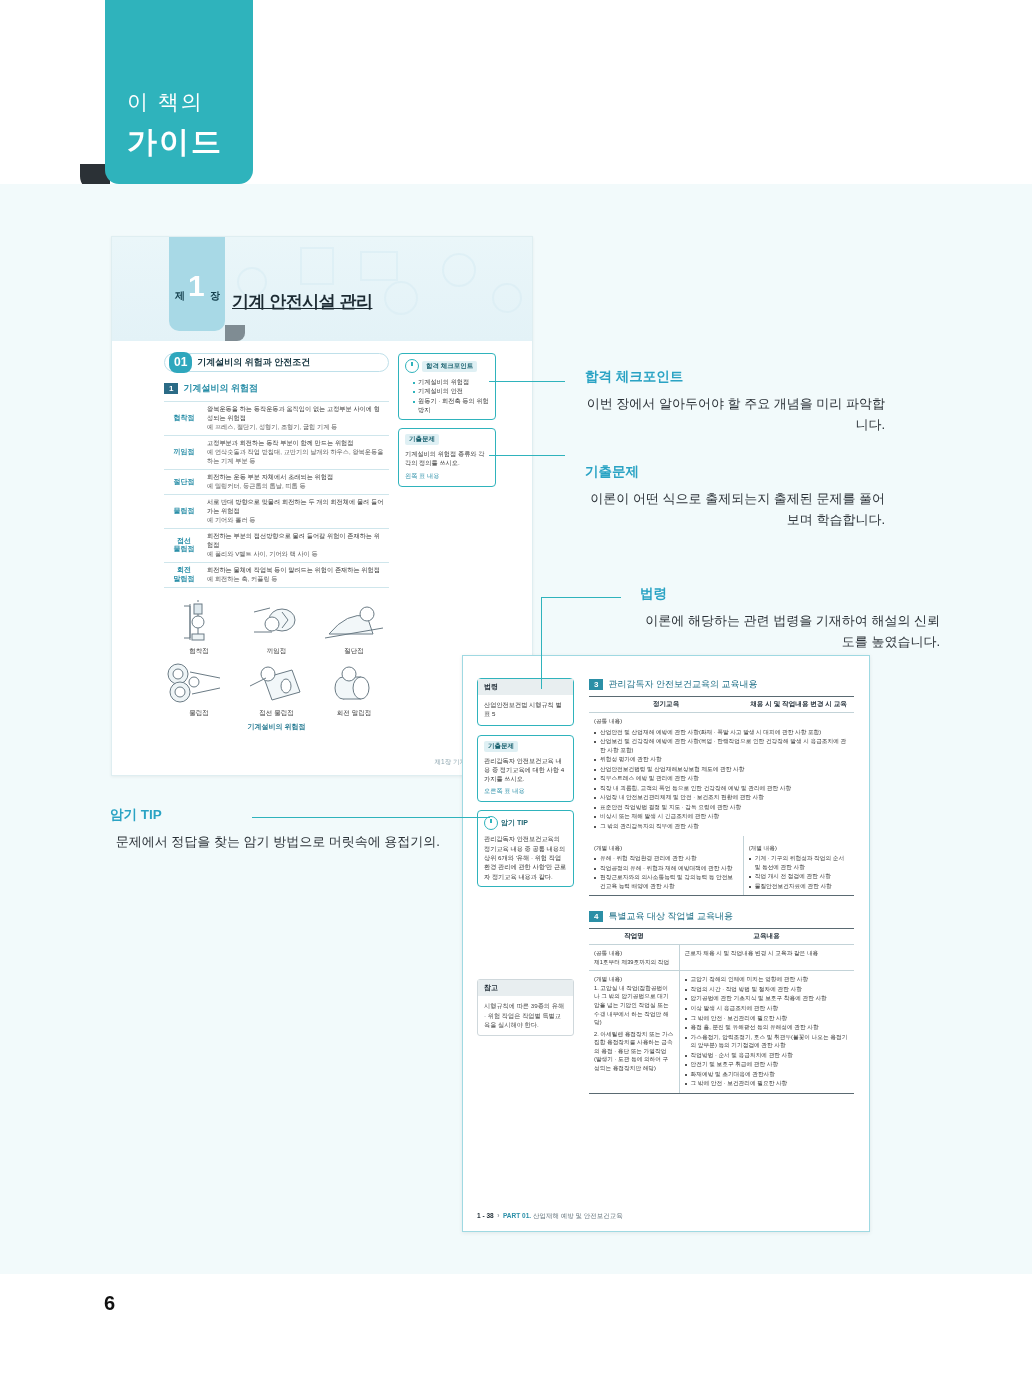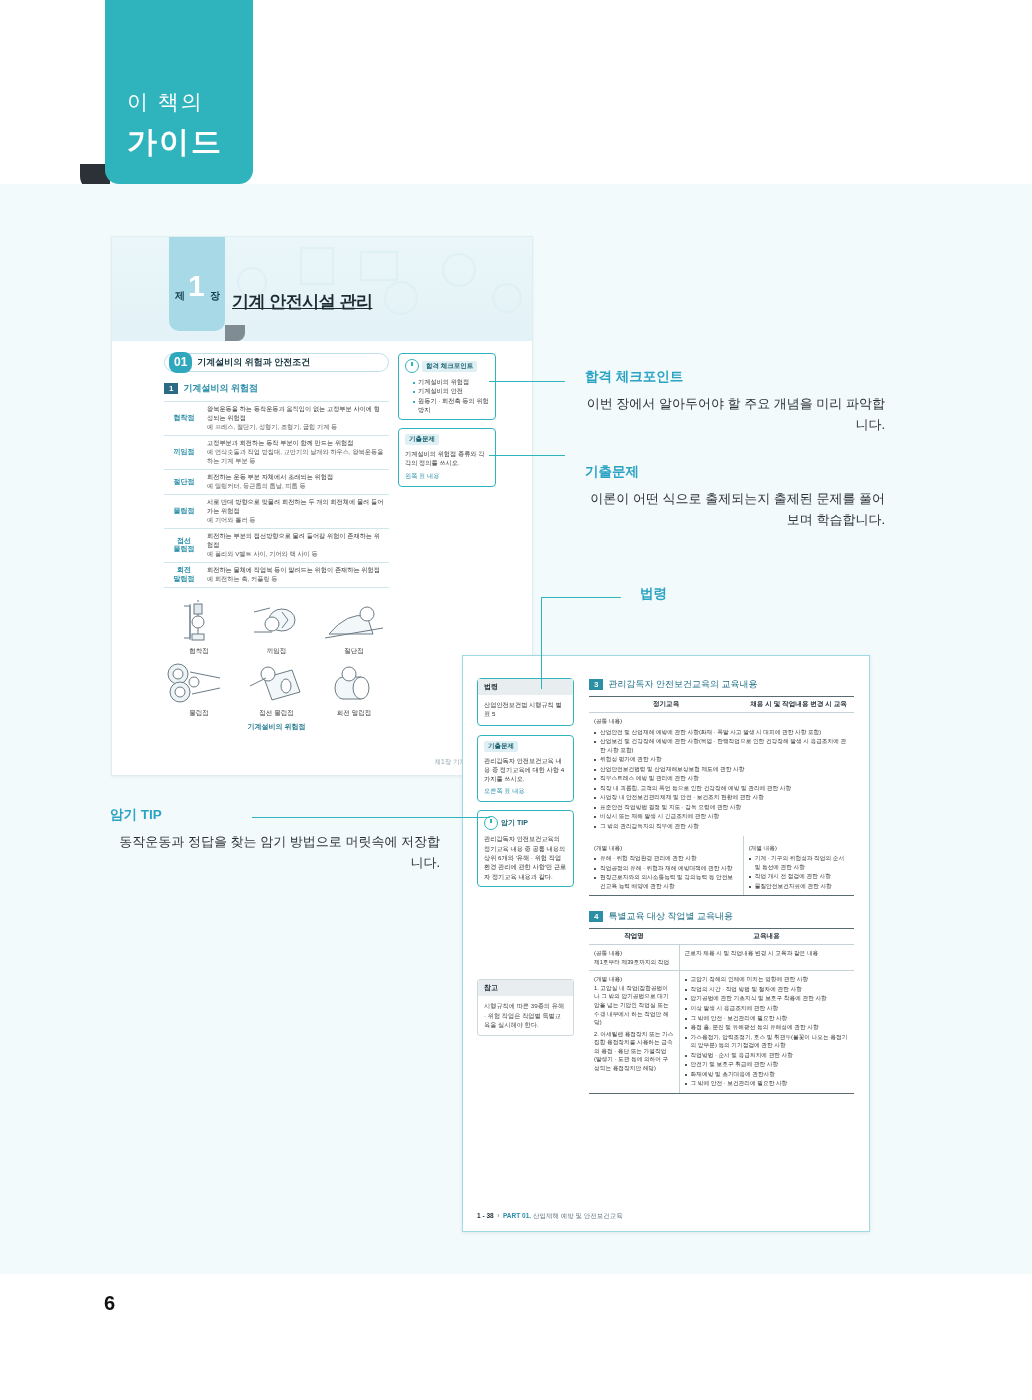--- a/index.html
+++ b/index.html
@@ -467,19 +467,20 @@
 <div class="anno right" style="left:585px;top:463px;width:300px;">
   <div class="a-title">기출문제</div>
   <div class="a-body">이론이 어떤 식으로 출제되는지 출제된 문제를 풀어보며 학습합니다.</div>
 </div>
 
 <div class="lead-v" style="left:541px;top:597px;height:92px;"></div>
 <div class="lead-h" style="left:541px;top:597px;width:80px;"></div>
 <div class="anno right" style="left:640px;top:585px;width:300px;">
   <div class="a-title">법령</div>
 
+  <div class="a-body">이론에 해당하는 관련 법령을 기재하여 해설의 신뢰도를 높였습니다.</div>
 </div>
 
 <div class="lead-h" style="left:252px;top:817px;width:238px;"></div>
 <div class="anno" style="left:110px;top:806px;width:330px;">
   <div class="a-title">암기 TIP</div>
-  <div class="a-body">동작운동과 정답을 찾는 암기 방법으로 머릿속에 저장합니다.</div>
+  <div class="a-body">문제에서 정답을 찾는 암기 방법으로 머릿속에 용접기의.</div>
 </div>
 
 </body></html>

